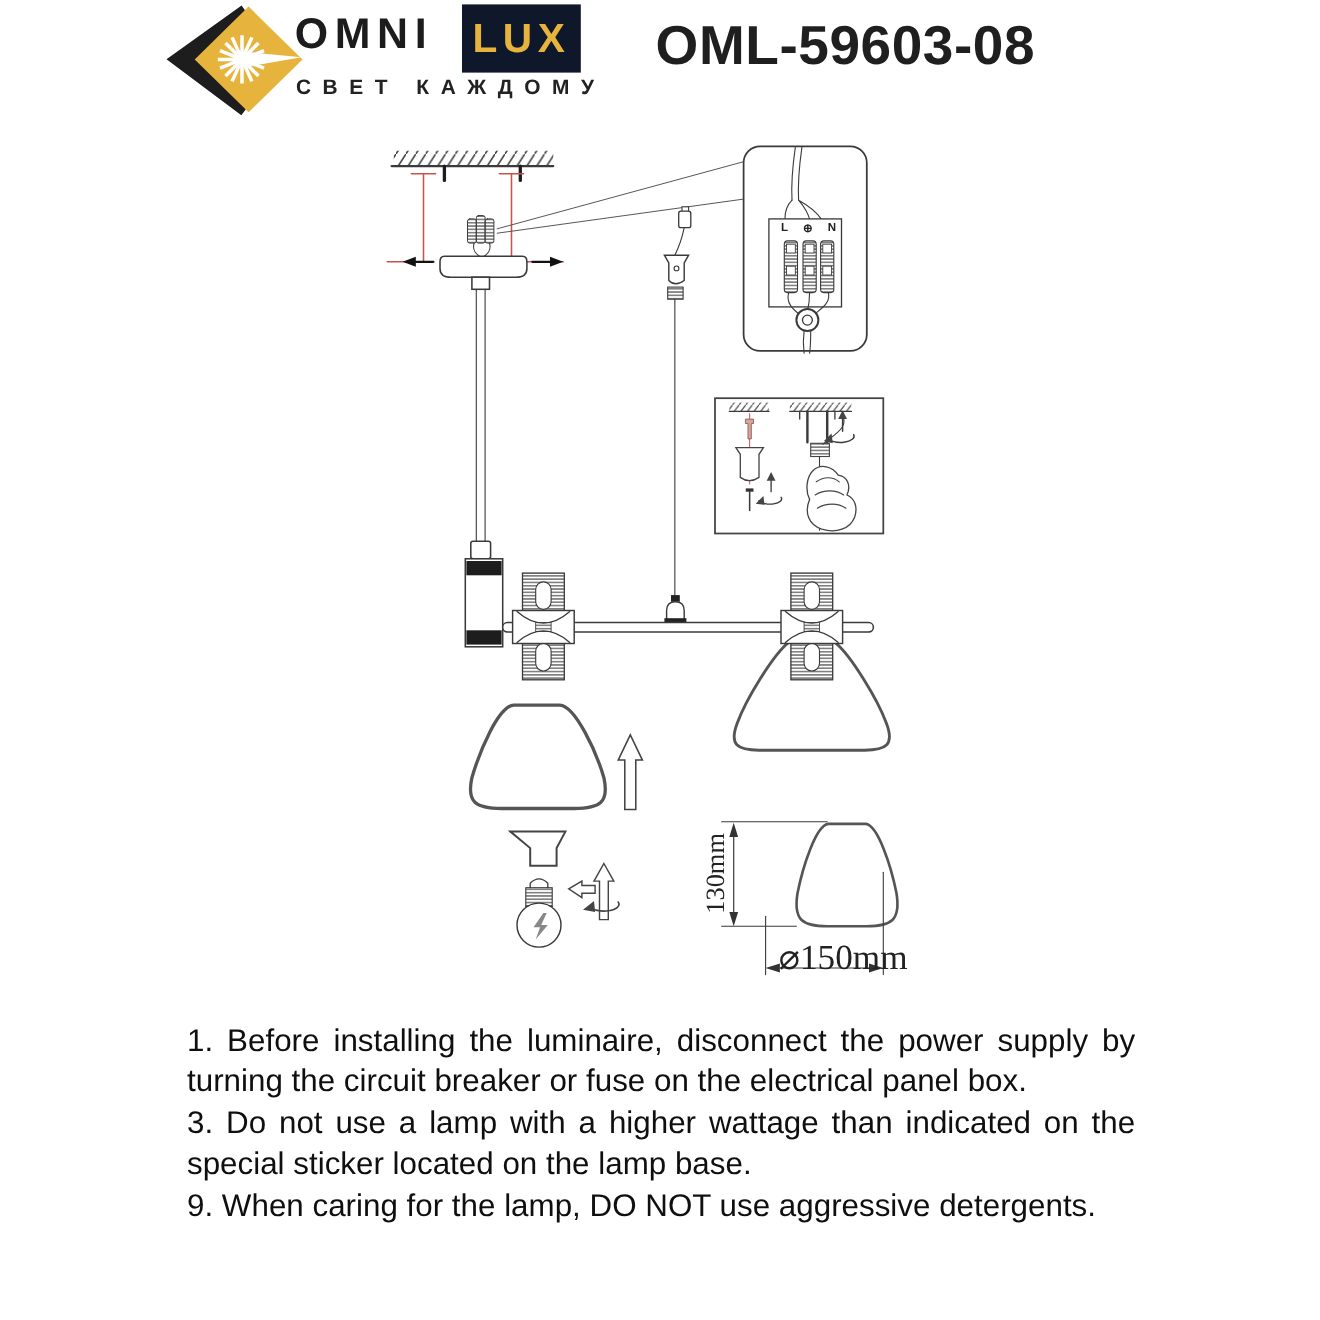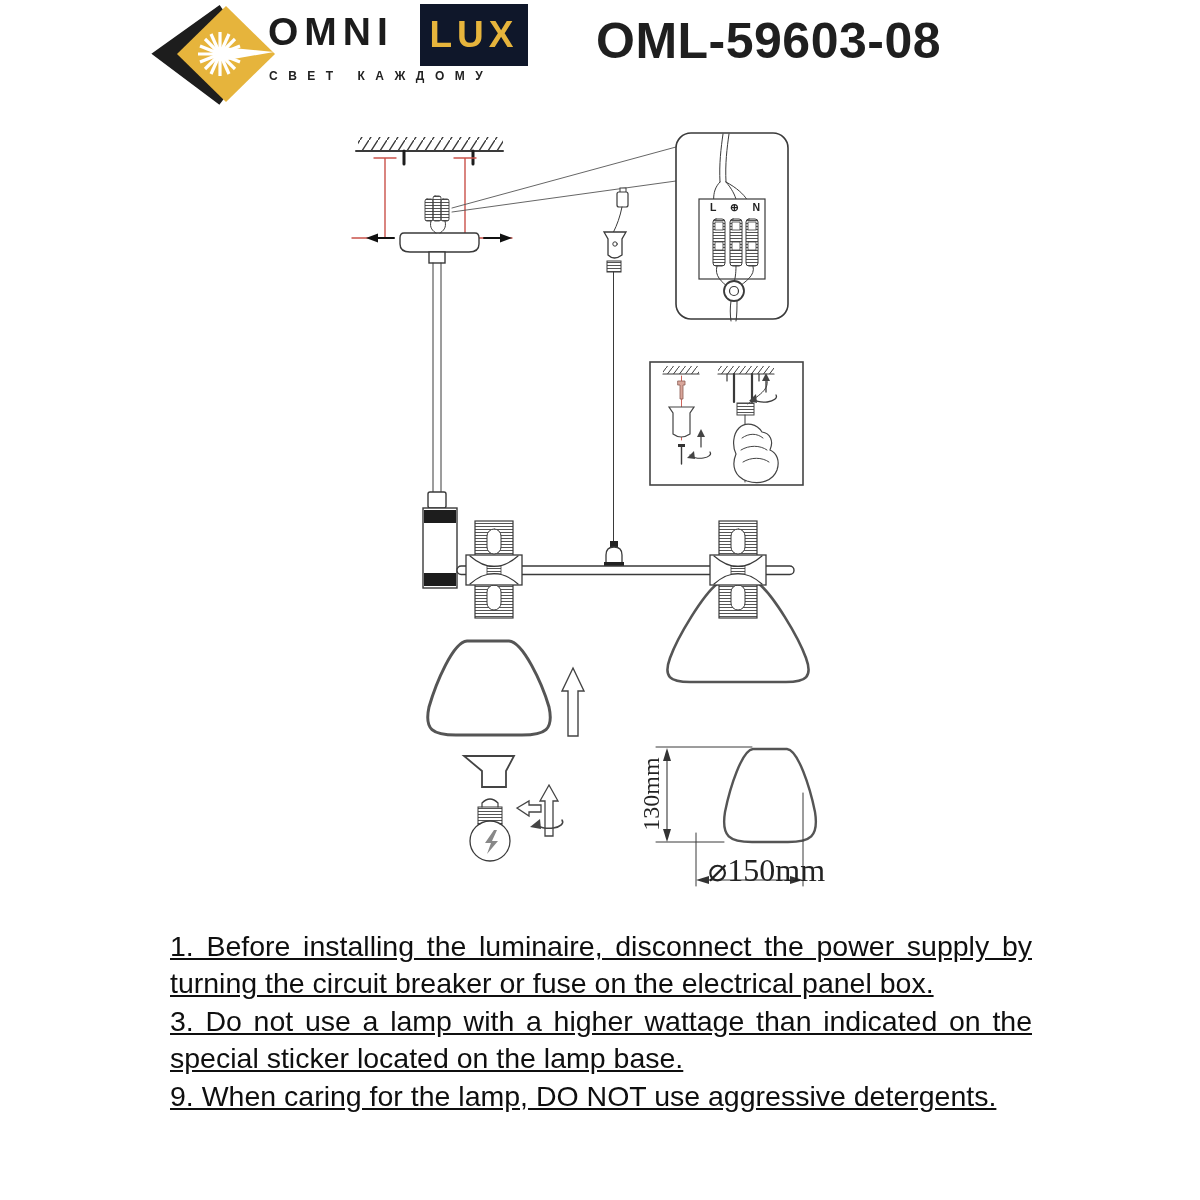--- a/index.html
+++ b/index.html
@@ -5,32 +5,32 @@
   html,body{margin:0;padding:0;background:#fff;}
   #page{position:relative;width:1078px;height:1200px;background:#fff;overflow:hidden;
         font-family:"Liberation Sans",sans-serif;}
   .abs{position:absolute;}
   #diagram-svg{position:absolute;left:0;top:0;width:1200px;height:1200px;}
   
   #brand-word-main{left:268px;top:10px;font-size:39px;font-weight:800;letter-spacing:6px;color:#1c1c1c;}
   #brand-badge{left:420px;top:4px;width:108px;height:62px;background:#0f172a;display:flex;
                align-items:center;justify-content:center;}
   #brand-word-badge{font-size:37px;font-weight:800;letter-spacing:5px;color:#E6B43C;}
-  #brand-tagline{left:269px;top:69px;font-size:12px;font-weight:700;letter-spacing:10.5px;color:#222;white-space:nowrap;}
+  #brand-tagline{left:269px;top:69px;font-size:19px;font-weight:700;letter-spacing:10.5px;color:#222;white-space:nowrap;}
   #model-number{left:596px;top:12px;font-size:50px;font-weight:700;color:#1f1f1f;letter-spacing:0.5px;white-space:nowrap;}
   
   #terminal-labels{left:710px;top:201px;width:50px;display:flex;justify-content:space-between;
                    font-size:10.5px;font-weight:700;color:#222;}
   
   .dim-label{font-family:"Liberation Serif",serif;color:#222;text-align:center;}
   #dim-height{left:612px;top:782px;width:76px;height:24px;font-size:24px;transform:rotate(-90deg);}
   #dim-diameter{left:708px;top:851px;width:95px;font-size:32px;}
   
   #instructions{left:170px;top:928px;width:862px;color:#0f0f0f;}
-  #instructions p{margin:0;text-align:justify;font-size:28.5px;line-height:37.4px;text-decoration:underline;}
+  #instructions p{margin:0;text-align:justify;font-size:28.5px;line-height:37.4px;}
 </style>
 </head>
 <body>
 
 <div id="page">
 
   <svg id="diagram-svg" viewBox="0 0 1200 1200" stroke="#3a3a3a" fill="none" stroke-width="1.4" stroke-linecap="round">
     <defs>
       <pattern id="hl" width="4" height="3" patternUnits="userSpaceOnUse">
         <path d="M0 1.5 H4" stroke="#555" stroke-width="1"></path>

